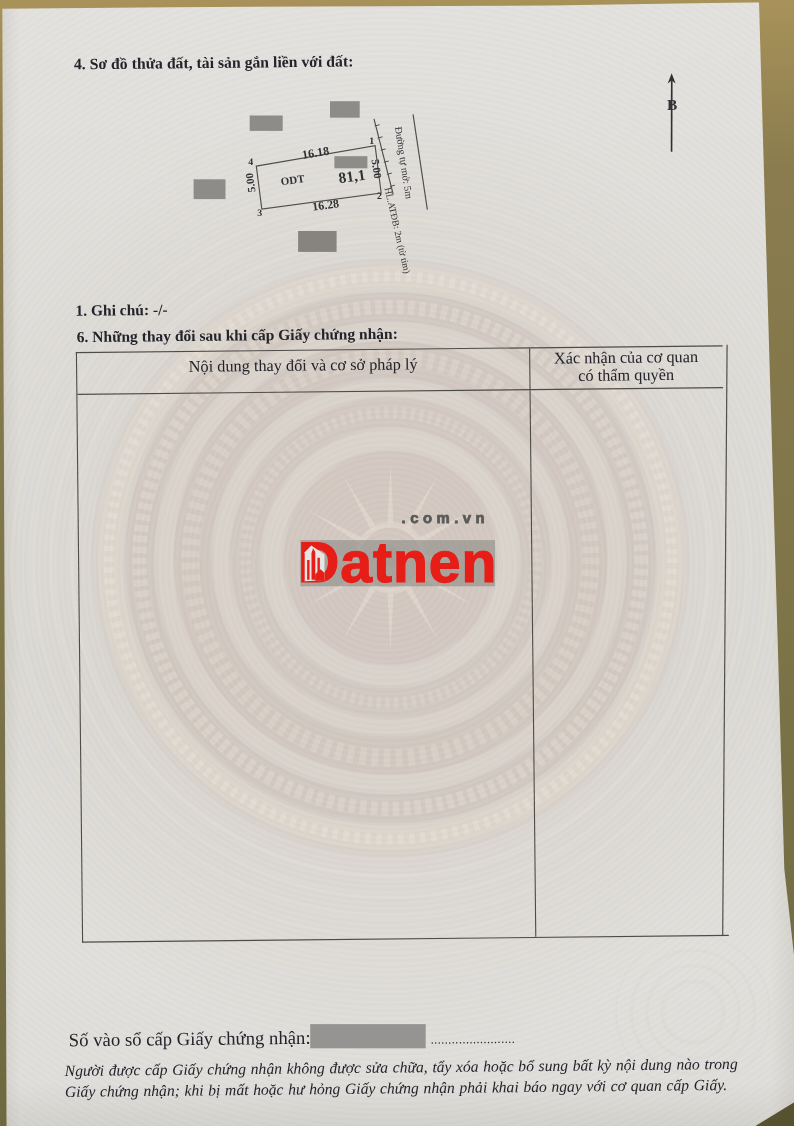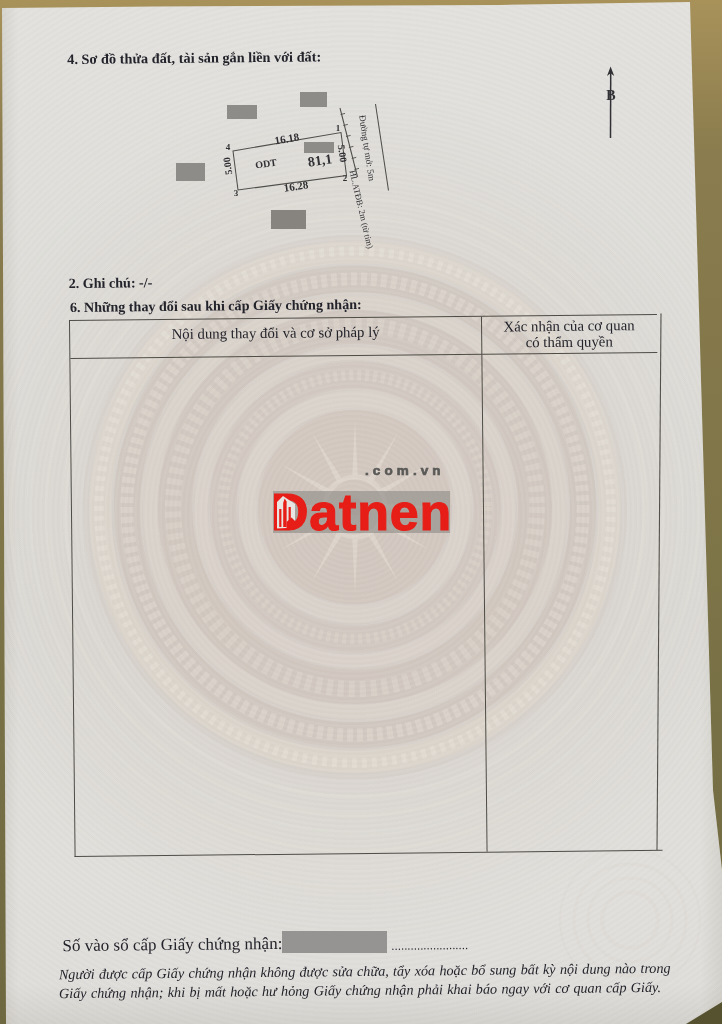--- a/index.html
+++ b/index.html
@@ -88,21 +88,21 @@
   <div class="abs" style="left:0;top:0;width:722px;height:1026px;background:
     repeating-radial-gradient(circle at 352px 515px, rgba(255,255,255,0.03) 0 2px, rgba(125,125,115,0.02) 3px 5px);"></div>
 </div>
 
 <div class="abs" style="left:680px;top:1000px;width:42px;height:24px;background:#56512f;clip-path:polygon(42px 2px,42px 24px,6px 24px);"></div>
 
 <div id="doc">
 
   <div class="abs hd" style="left:72px;top:47.5px;font-size:14.3px;">4. Sơ đồ thửa đất, tài sản gắn liền với đất:</div>
 
-  <div class="abs hd" style="left:71px;top:272px;font-size:14.1px;">2. Ghi chú: -/-</div>
+  <div class="abs hd" style="left:71px;top:272px;font-size:14.1px;">1. Ghi chú: -/-</div>
 
   <div class="abs hd" style="left:72px;top:295.5px;font-size:14.1px;">6. Những thay đổi sau khi cấp Giấy chứng nhận:</div>
 
   <div id="tablebox">
 
     <div class="sep"></div>
 
     <div class="div"></div>
 
     <div class="hcell" style="left:0;width:411px;margin-top:-4px;">Nội dung thay đổi và cơ sở pháp lý</div>

